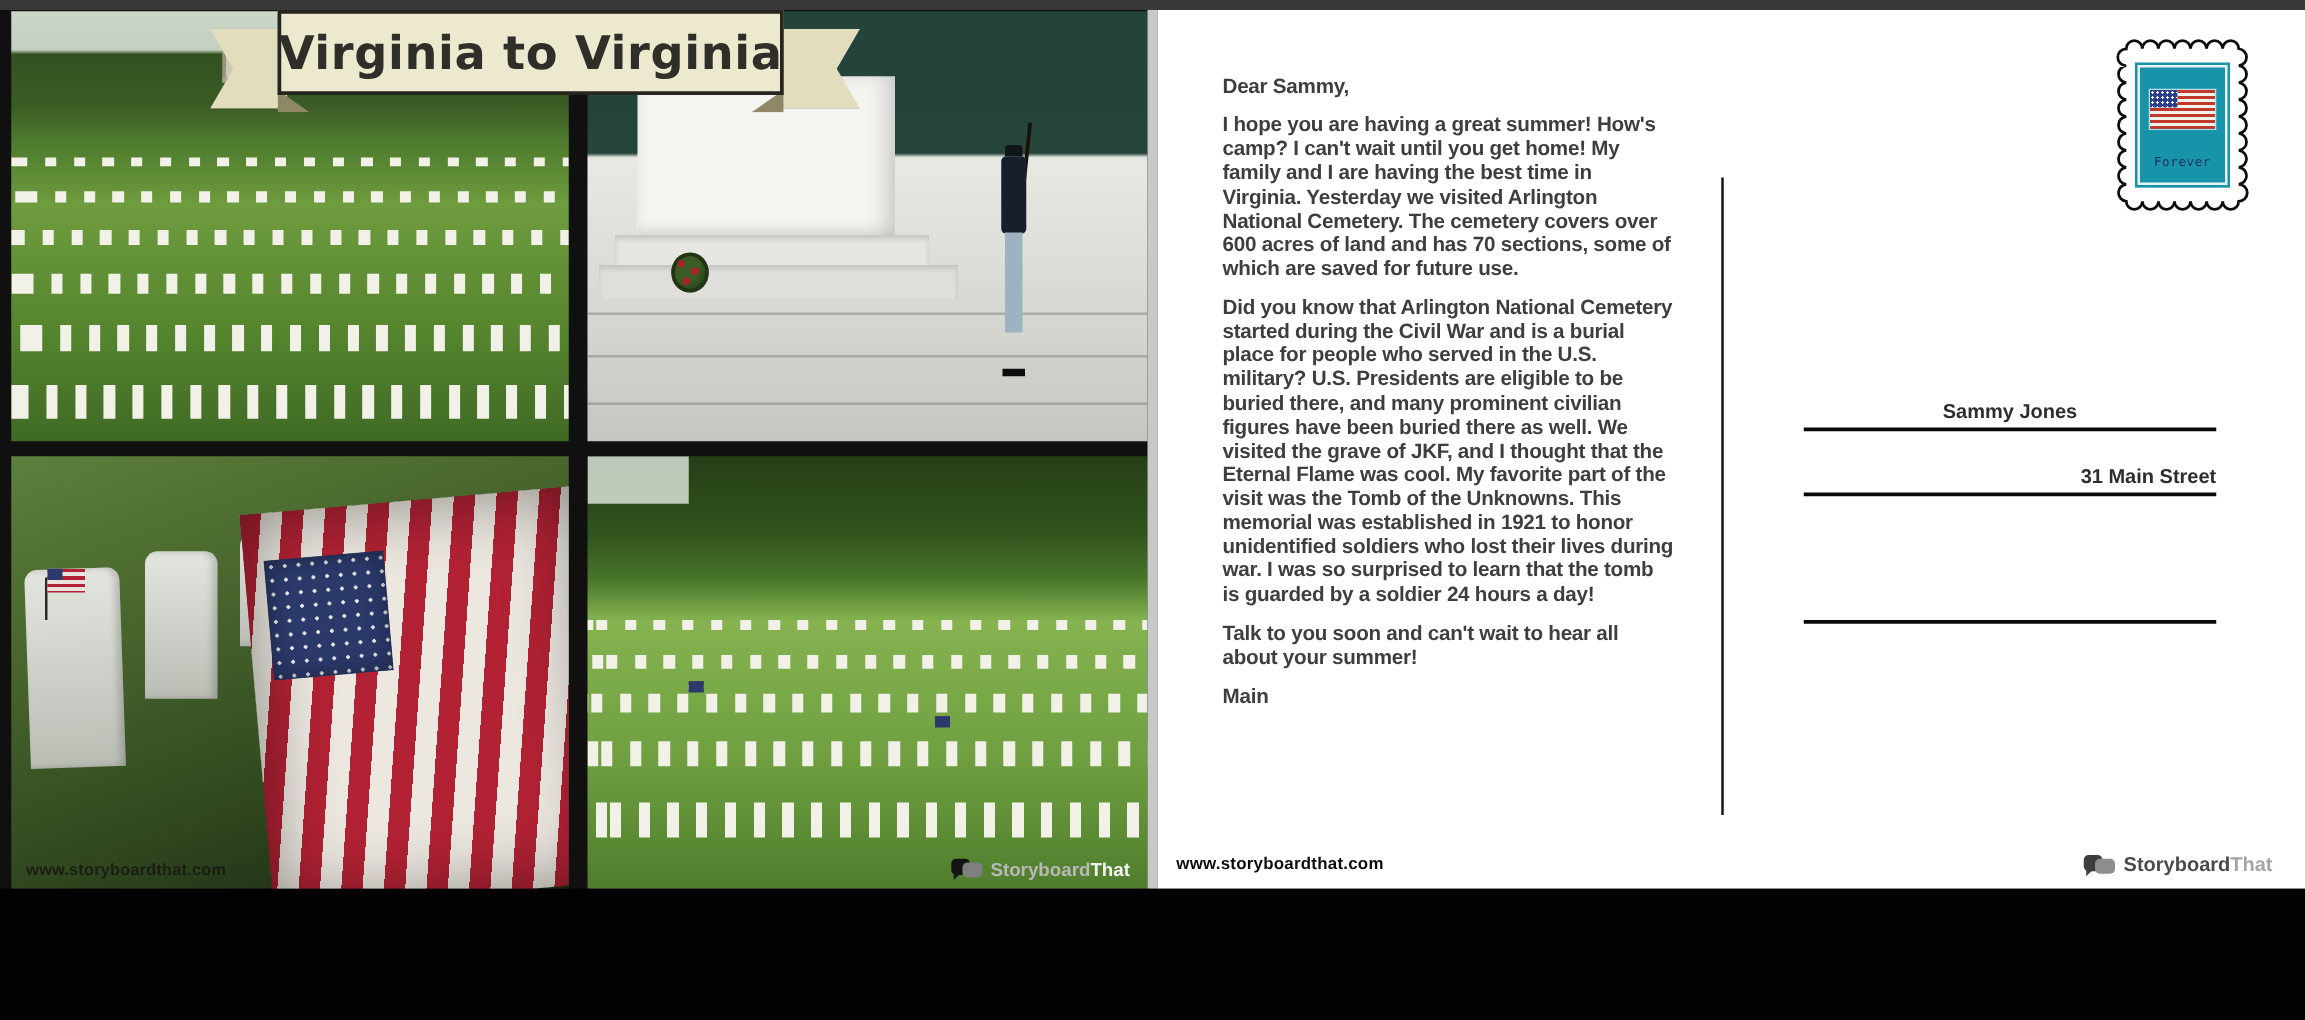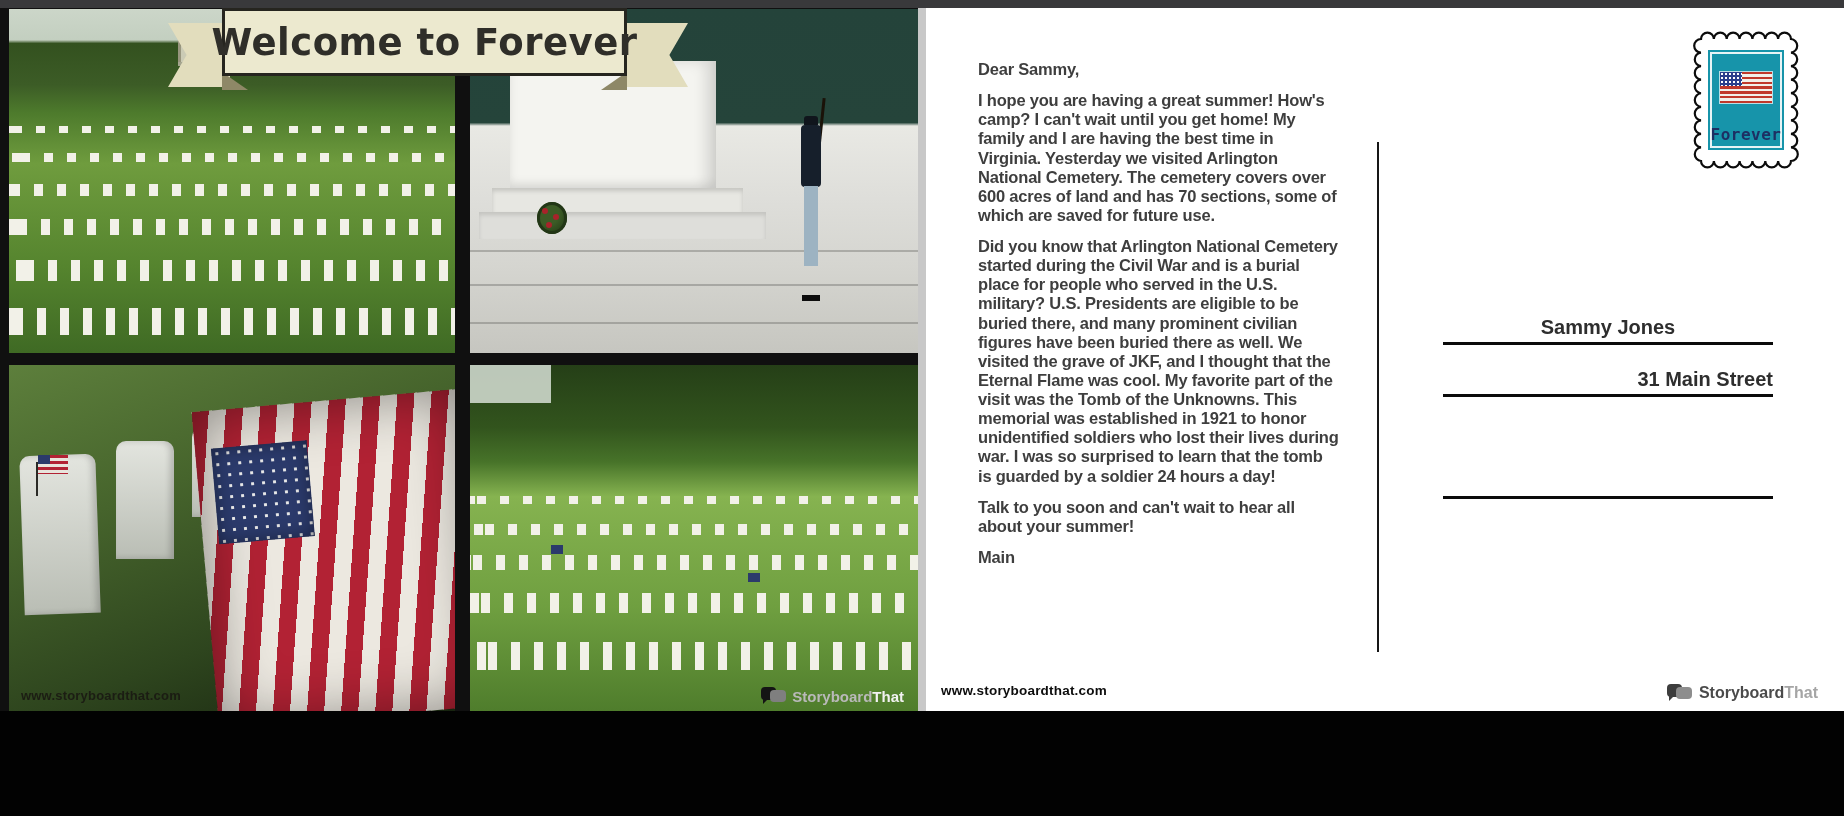--- a/index.html
+++ b/index.html
@@ -95,35 +95,35 @@
 
   
   .postcard { position:absolute; left:926px; top:8px; width:918px; height:703px; background:#fff; }
   .letter { position:absolute; left:52px; top:52px; width:362px; color:#3e3e3e;
             font-size:16.5px; font-weight:700; line-height:1.16; letter-spacing:-.2px; }
   .letter p { margin-bottom:12px; }
   .divider { position:absolute; left:451px; top:134px; width:2px; height:510px; background:#161616; }
 
   .addr { position:absolute; left:517px; width:330px; height:40px; border-bottom:3px solid #0a0a0a;
           display:flex; align-items:flex-end; justify-content:center;
-          font-size:20px; font-weight:700; color:#2e2e2e; padding-bottom:3px; }
+          font-size:16px; font-weight:700; color:#2e2e2e; padding-bottom:3px; }
 
   .stamp { position:absolute; left:766px; top:22px; width:108px; height:140px; }
   .stamp svg { position:absolute; left:0; top:0; }
   .stamp .art { position:absolute; left:16px; top:20px; width:76px; height:100px; background:#1794aa;
                 box-shadow:inset 0 0 0 2px #1794aa, inset 0 0 0 4px #e8f4f6; display:flex;
                 flex-direction:column; align-items:center; }
   .stamp .flag { margin-top:22px; width:52px; height:31px; position:relative;
                  background:repeating-linear-gradient(180deg, #c0392b 0 2.4px, #f2f0ea 2.4px 4.8px);
                  box-shadow:0 0 0 1px rgba(255,255,255,.7); }
   .stamp .flag .cn { position:absolute; left:0; top:0; width:22px; height:14px; background:#2b3f8c;
                      background-image:radial-gradient(circle, #fff .8px, rgba(0,0,0,0) 1px);
                      background-size:4px 4px; }
-  .stamp .forever { margin-top:22px; font-family:"DejaVu Sans Mono", monospace; font-size:16px;
-                    font-weight:700; color:#1d2f63; letter-spacing:.5px; }
+  .stamp .forever { margin-top:22px; font-family:"DejaVu Sans Mono", monospace; font-size:10px;
+                    font-weight:400; color:#1d2f63; letter-spacing:.5px; }
 
   .pc-footer-url { position:absolute; left:15px; bottom:13px; font-size:13.5px; font-weight:700;
                    color:#0d0d0d; letter-spacing:.2px; }
   .pc-footer-logo { position:absolute; right:26px; bottom:9px; display:flex; align-items:center; gap:6px; }
   .pc-footer-logo .txt { font-size:16px; font-weight:700; color:#4a4a4a; }
   .pc-footer-logo .txt b { color:#a5a5a5; font-weight:700; }
 </style>
 </head>
 <body>
 
@@ -194,21 +194,21 @@
         <div class="txt"><span>Storyboard</span><b>That</b></div>
       </div>
     </div>
 
     <div class="banner">
       <div class="tail l"></div>
       <div class="tail r"></div>
       <div class="fold l"></div>
       <div class="fold r"></div>
       <div class="plate">
-        <span>Welcome to Forever</span>
+        <span>Virginia to Virginia</span>
       </div>
     </div>
   </div>
 
   <div class="spine"></div>
 
   <div class="postcard">
 
     <div class="letter">
       <p>Dear Sammy,</p>

